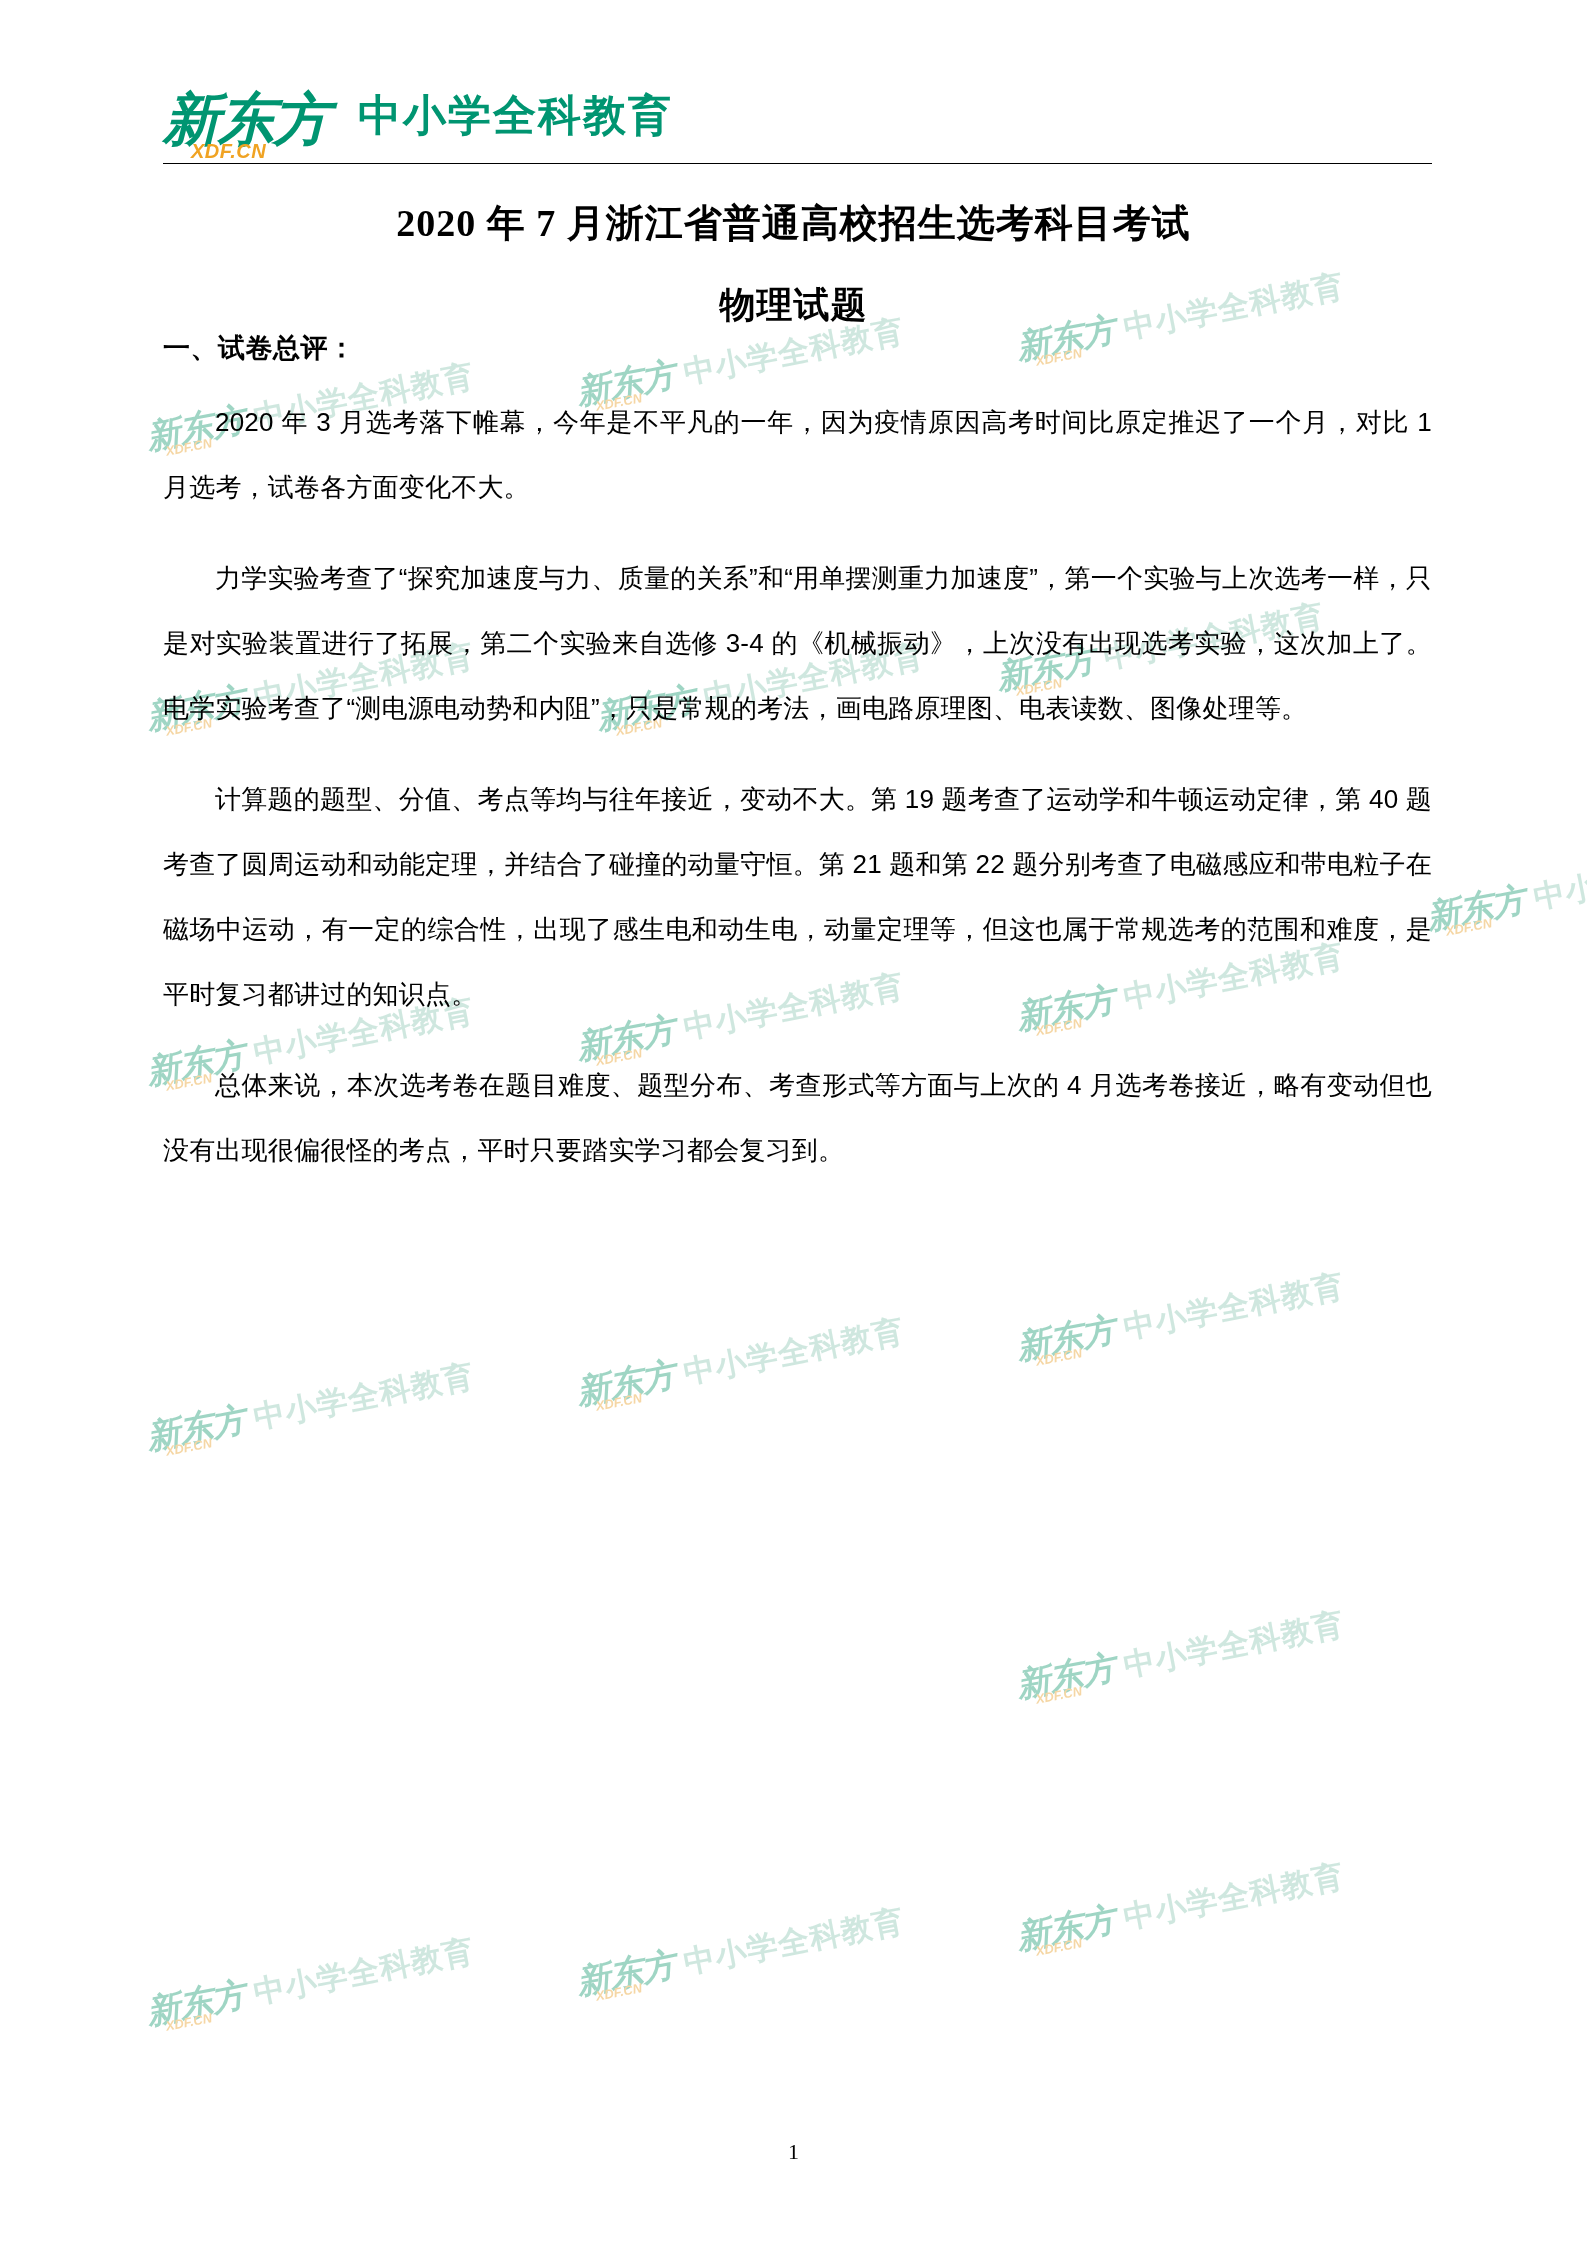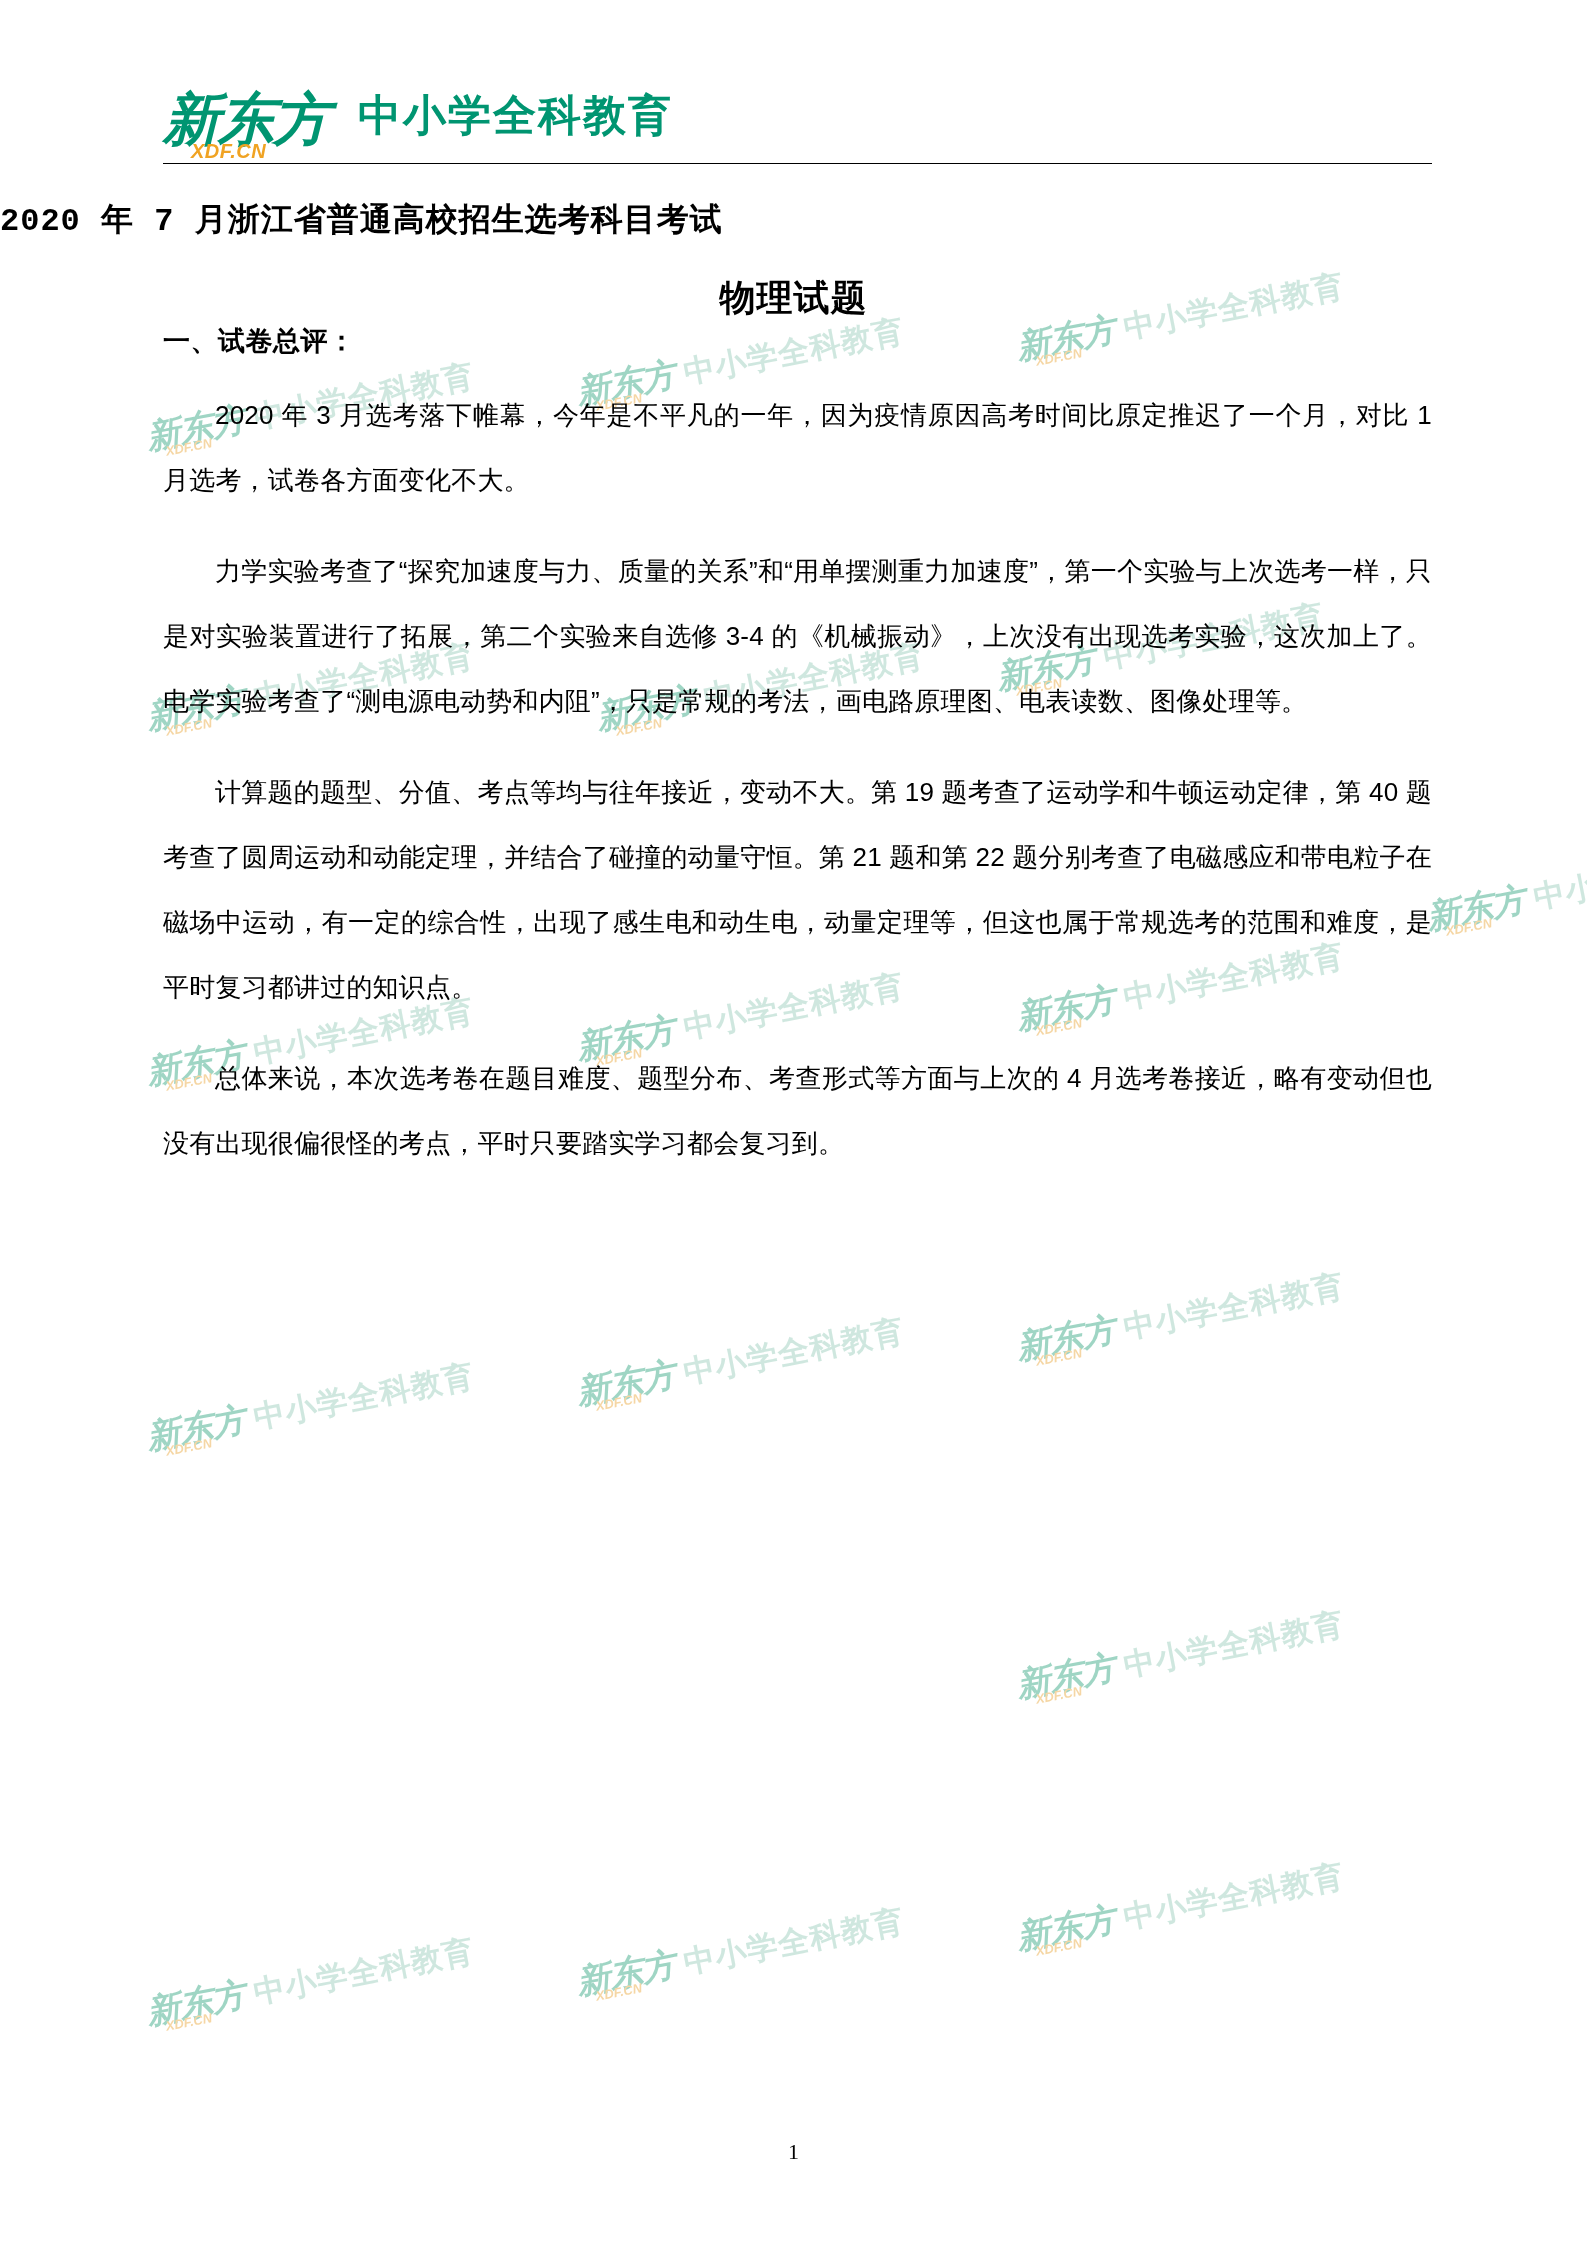--- a/index.html
+++ b/index.html
@@ -111,24 +111,24 @@
   .rule {
     margin-top: 15px;
     border-top: 1.6px solid #000;
     width: 100%;
   }
 
   
   .doc-title {
     position: relative;
     z-index: 10;
-    text-align: left;
-    font-family: Liberation Mono, monospace;
-    font-weight: 700;
-    font-size: 32px;
+    text-align: center;
+    font-family: Liberation Serif, serif;
+    font-weight: 700;
+    font-size: 38px;
     color: #000;
     letter-spacing: 1px;
     margin-top: 34px;
   }
   .doc-subtitle {
     position: relative;
     z-index: 10;
     text-align: center;
     font-family: "Liberation Sans", "DejaVu Sans", sans-serif;
     font-weight: 700;

